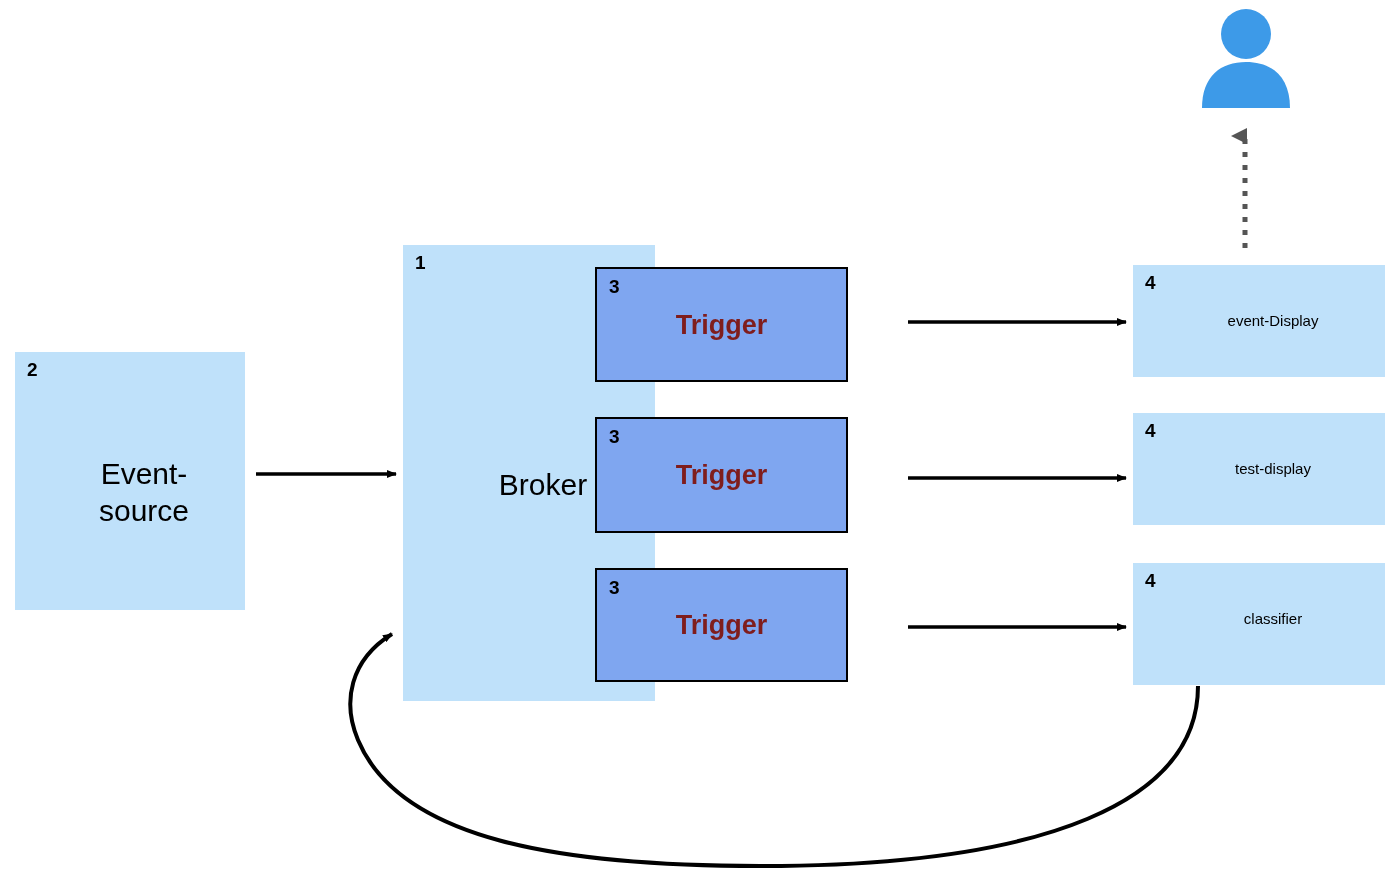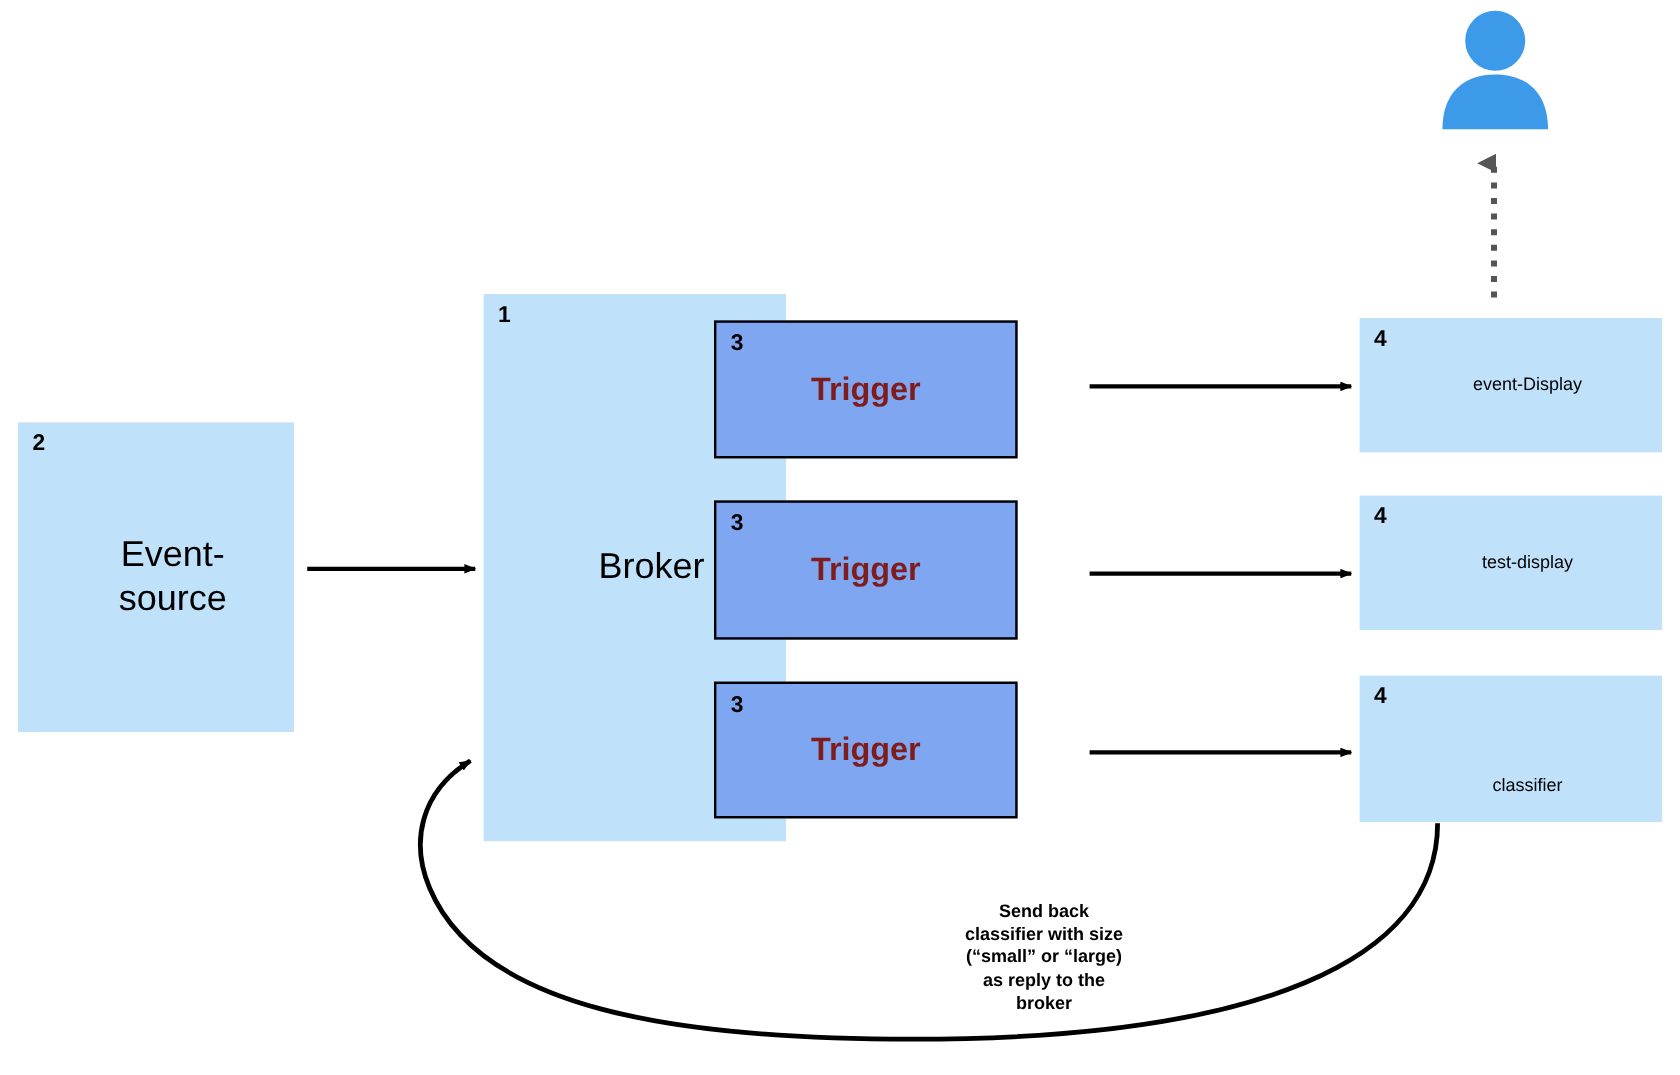--- a/index.html
+++ b/index.html
@@ -45,20 +45,21 @@
     top: 50%;
     transform: translateY(-50%);
     text-align: center;
     color: #000000;
     padding-left: 28px;
   }
   .label-xl {
     font-size: 30px;
     font-weight: 400;
     line-height: 1.22;
+    margin-top: 12px;
   }
   .label-sm {
     font-size: 15px;
     font-weight: 400;
     line-height: 1.3;
   }
   .trigger-label {
     position: absolute;
     left: 0;
     right: 0;
@@ -131,28 +132,23 @@
     <div class="node-center label-sm">event-Display</div>
   </div>
 
   <div class="node light-box" style="left:1133px; top:413px; width:252px; height:112px;">
     <span class="badge">4</span>
     <div class="node-center label-sm">test-display</div>
   </div>
 
   <div class="node light-box" style="left:1133px; top:563px; width:252px; height:122px;">
     <span class="badge">4</span>
-    <div class="node-center label-sm" style="top:46%;margin-top:36px;">classifier</div>
+    <div class="node-center label-sm" style="top:46%;">classifier</div>
   </div>
 
-  <div class="caption" style="left:770px; top:750px; width:200px;">Send back
-classifier with size
-(“small” or “large)
-as reply to the
-broker</div>
 
   <svg id="edges" viewBox="0 0 1400 896">
     <defs>
       <marker id="arrowhead" markerWidth="10" markerHeight="8" refX="9" refY="4" orient="auto" markerUnits="userSpaceOnUse">
         <path d="M0,0 L10,4 L0,8 Z" fill="#000000"></path>
       </marker>
       <marker id="arrowhead-dotted" markerWidth="16" markerHeight="16" refX="8" refY="14" orient="auto" markerUnits="userSpaceOnUse">
         <path d="M8,0 L16,16 L0,16 Z" fill="#555555"></path>
       </marker>
     </defs>

